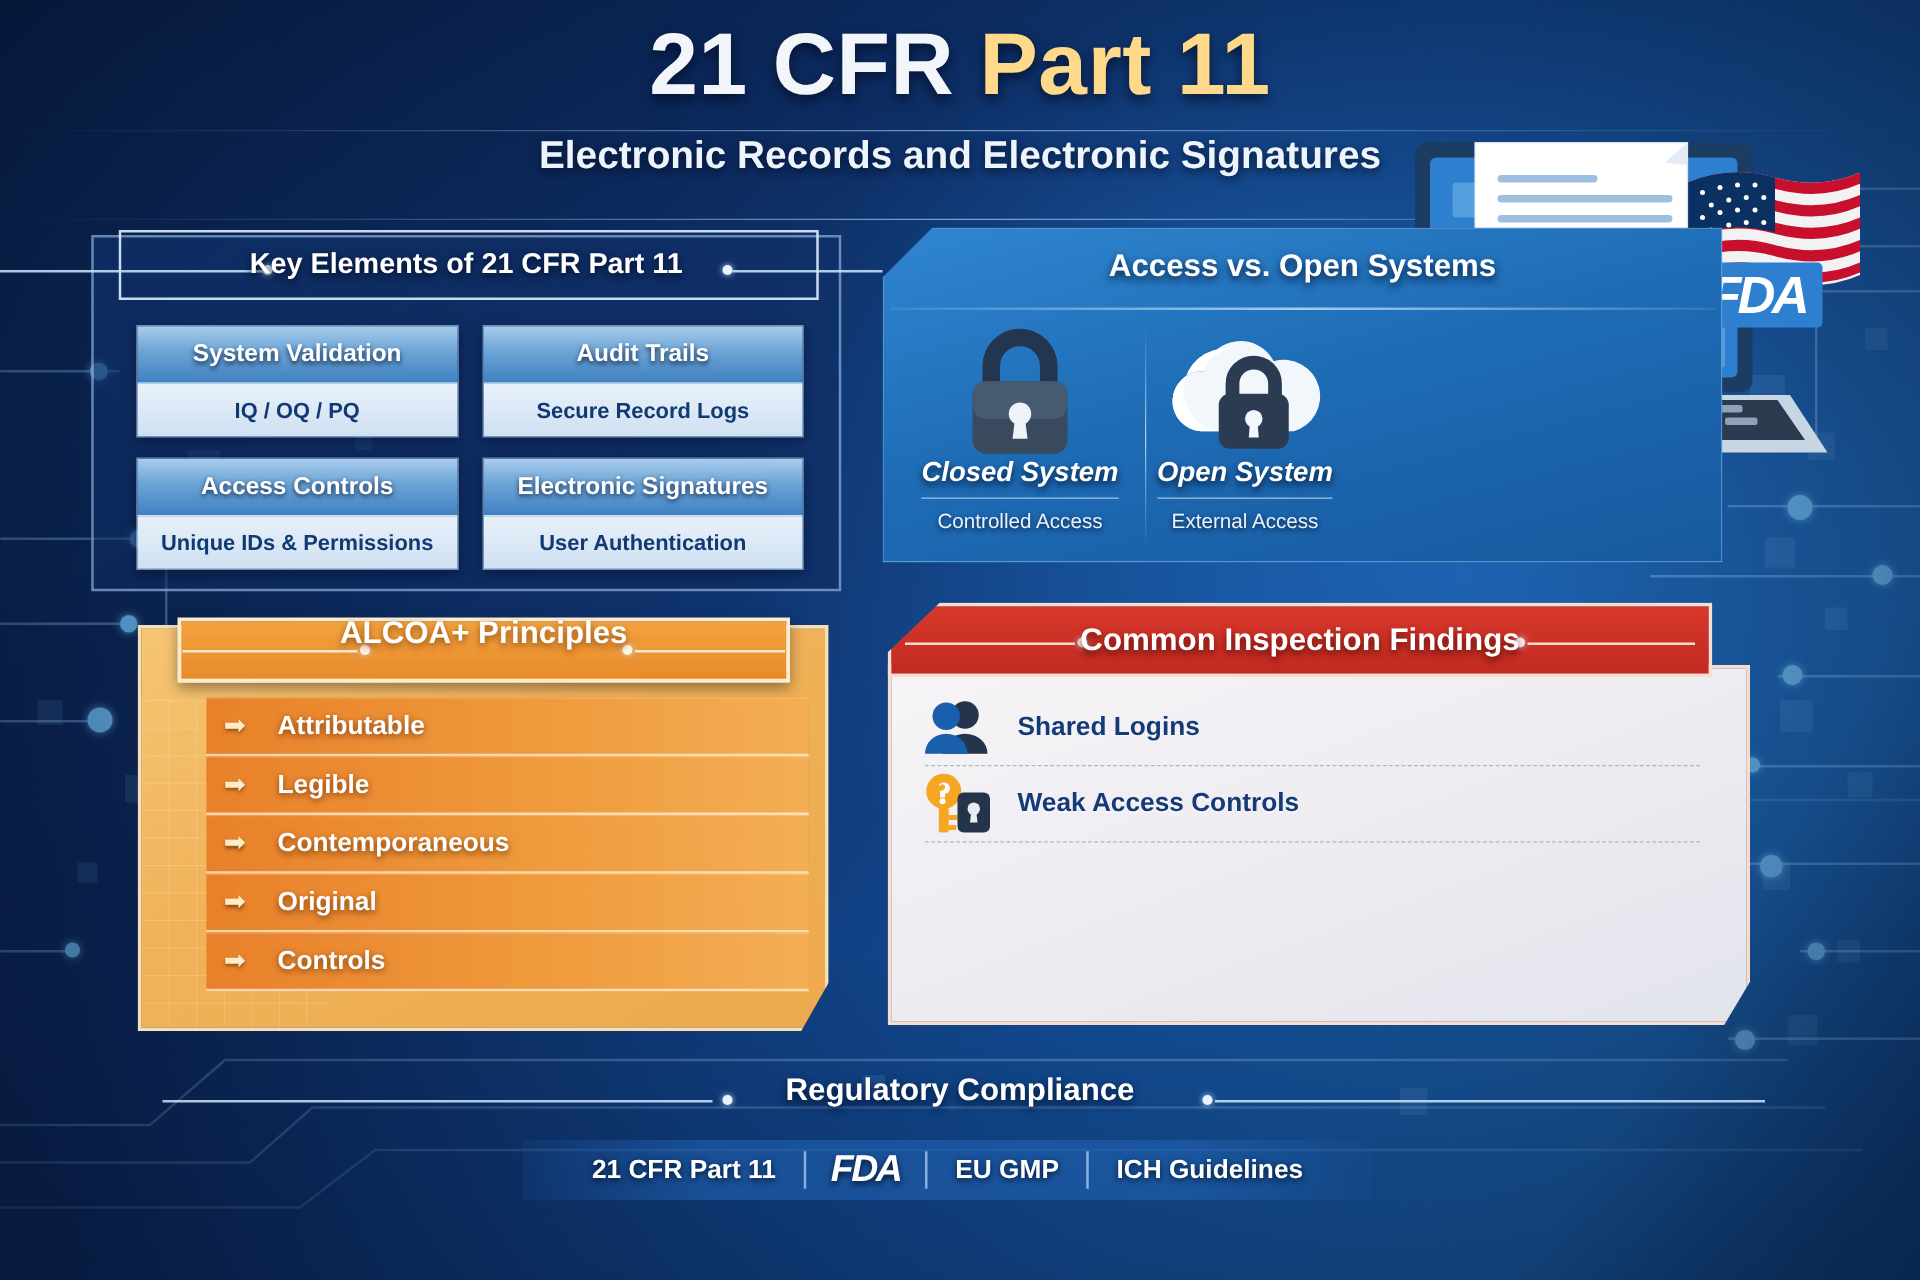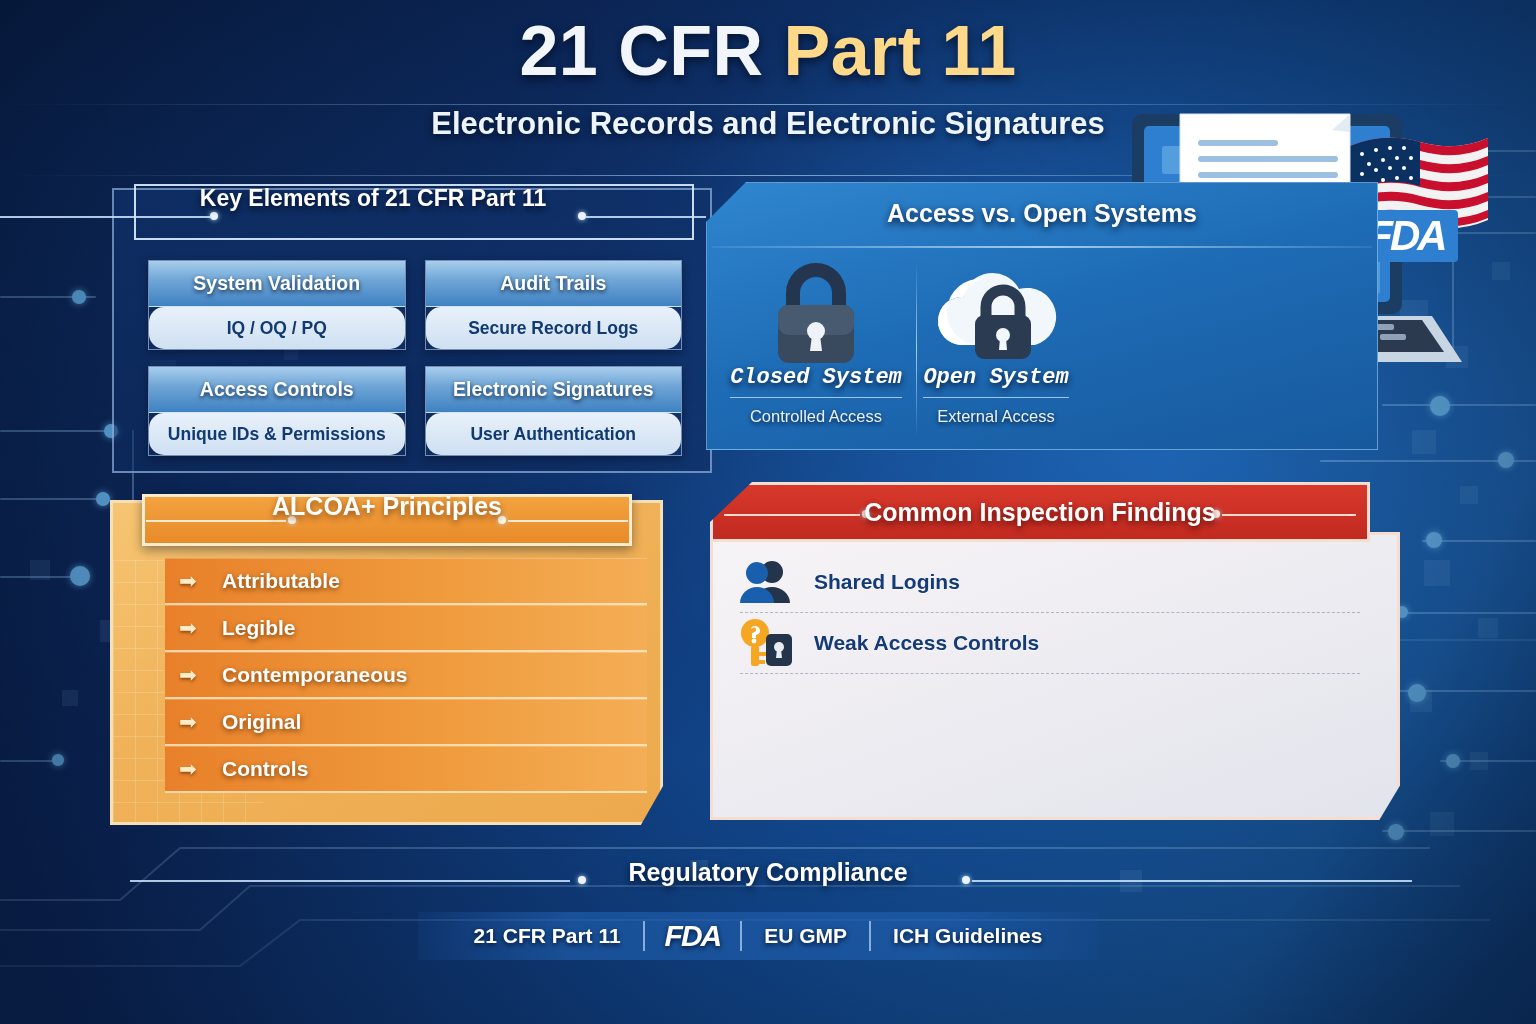--- a/index.html
+++ b/index.html
@@ -35,60 +35,60 @@
   #title .tg{color:#ffd98a;}
   #title .sub{
     margin-top:20px;font-size:31px;font-weight:bold;color:#eef4fb;
     text-shadow:0 3px 7px rgba(0,12,35,.8);
   }
   .hairline{position:absolute;height:1px;background:linear-gradient(90deg,rgba(160,210,255,0),rgba(175,220,255,.65),rgba(160,210,255,0));}
 
   
   #keyPanel{position:absolute;left:73px;top:188px;width:600px;height:285px;
     border:2px solid rgba(180,215,255,.55);
-    background:linear-gradient(160deg,rgba(17,52,112,.62),rgba(12,36,84,.42));margin-left:39px;}
+    background:linear-gradient(160deg,rgba(17,52,112,.62),rgba(12,36,84,.42));}
   #keyPanel .hdrbox{position:absolute;left:20px;top:-6px;width:560px;height:56px;
     border:2px solid rgba(222,238,255,.9);}
   #keyHdrText{position:absolute;left:20px;top:-6px;width:560px;height:56px;
     display:flex;align-items:center;justify-content:center;
     font-size:23px;font-weight:bold;color:#ffffff;
     text-shadow:0 3px 6px rgba(0,10,30,.85);}
   .hdr-lead{position:absolute;height:2px;background:rgba(205,230,255,.85);}
   .hdr-dot{position:absolute;width:8px;height:8px;border-radius:50%;background:#e8f3ff;box-shadow:0 0 5px rgba(200,230,255,.9);}
 
   .kcards{position:absolute;left:34px;top:70px;width:534px;
     display:grid;grid-template-columns:1fr 1fr;gap:16px 19px;}
   .kcard{border:1px solid rgba(200,226,255,.55);box-shadow:0 3px 8px rgba(0,10,32,.45);}
   .kcard .ktop{
     height:46px;display:flex;align-items:center;justify-content:center;
     background:linear-gradient(180deg,#a9cdec 0%,#6fa6d6 42%,#3f81c2 100%);
     color:#ffffff;font-size:19.5px;font-weight:bold;
     text-shadow:0 2px 4px rgba(0,18,48,.8);border-bottom:1px solid rgba(255,255,255,.45);}
   .kcard .kbot{
     height:42px;display:flex;align-items:center;justify-content:center;
     background:linear-gradient(180deg,#e8f1fa 0%,#cfe0f2 100%);
-    color:#113a72;font-size:17.5px;font-weight:bold;border-radius:15px;}
+    color:#113a72;font-size:17.5px;font-weight:bold;}
 
   
   #sysPanel{position:absolute;left:706px;top:182px;width:672px;height:268px;
     background:linear-gradient(165deg,#2f86cf 0%,#1e6cb6 46%,#17599d 100%);
     border:1px solid rgba(185,222,255,.45);
     clip-path:polygon(40px 0,100% 0,100% 100%,0 100%,0 40px);
     box-shadow:0 6px 18px rgba(0,10,34,.35);}
   #sysHdr{position:absolute;left:706px;top:182px;width:672px;height:62px;
     display:flex;align-items:center;justify-content:center;
     font-size:25px;font-weight:bold;color:#ffffff;
     text-shadow:0 3px 7px rgba(0,14,40,.85);}
   #sysHdrRule{position:absolute;left:712px;top:246px;width:660px;height:2px;
     background:linear-gradient(90deg,rgba(190,225,255,.1),rgba(205,235,255,.75),rgba(190,225,255,.1));}
   .syscol{position:absolute;top:250px;width:180px;text-align:center;}
   .syscol .icow{height:115px;display:flex;align-items:flex-end;justify-content:center;}
   .syscol .nm{font-size:22px;font-weight:bold;font-style:italic;color:#ffffff;
     text-shadow:0 3px 6px rgba(0,14,40,.85);padding-bottom:7px;
-    border-bottom:1px solid rgba(215,238,255,.7);display:inline-block;font-family:Liberation Mono, monospace;}
+    border-bottom:1px solid rgba(215,238,255,.7);display:inline-block;}
   .syscol .sub{margin-top:9px;font-size:16.5px;color:#eaf3fc;
     text-shadow:0 2px 4px rgba(0,14,40,.8);}
   #sysDivider{position:absolute;left:916px;top:262px;width:1px;height:175px;
     background:linear-gradient(180deg,rgba(200,230,255,0),rgba(205,233,255,.8),rgba(200,230,255,0));}
 
   
   #alcoaBody{position:absolute;left:110px;top:500px;width:553px;height:325px;
     background:linear-gradient(150deg,#f6c573 0%,#f0b259 40%,#eda94d 100%);
     border:3px solid #f7e0b6;
     clip-path:polygon(0 0,100% 0,100% 88%,96% 100%,0 100%);
@@ -342,21 +342,21 @@
         <div class="ktop">Electronic Signatures</div>
         <div class="kbot">User Authentication</div>
       </div>
     </div>
   </div>
   <div class="hdr-lead" style="left:0;top:216px;width:116px;"></div>
   <div class="hdr-dot" style="left:210px;top:212px;"></div>
   <div class="hdr-lead" style="left:116px;top:216px;width:96px;"></div>
   <div class="hdr-dot" style="left:578px;top:212px;"></div>
   <div class="hdr-lead" style="left:586px;top:216px;width:120px;"></div>
-  <div id="keyHdrText" style="left:93px;top:170px;">Key Elements of 21 CFR Part 11</div>
+  <div id="keyHdrText" style="left:93px;top:182px;">Key Elements of 21 CFR Part 11</div>
 
   <div id="sysPanel"></div>
   <div id="sysHdr">Access vs. Open Systems</div>
   <div id="sysHdrRule"></div>
   <div id="sysDivider"></div>
 
   <div class="syscol" style="left:726px;">
     <div class="icow">
       <svg width="112" height="108" viewBox="0 0 112 108">
         <path d="M33 52 v-16 a23 23 0 0 1 46 0 v16" fill="none" stroke="#24364f" stroke-width="14"></path>

